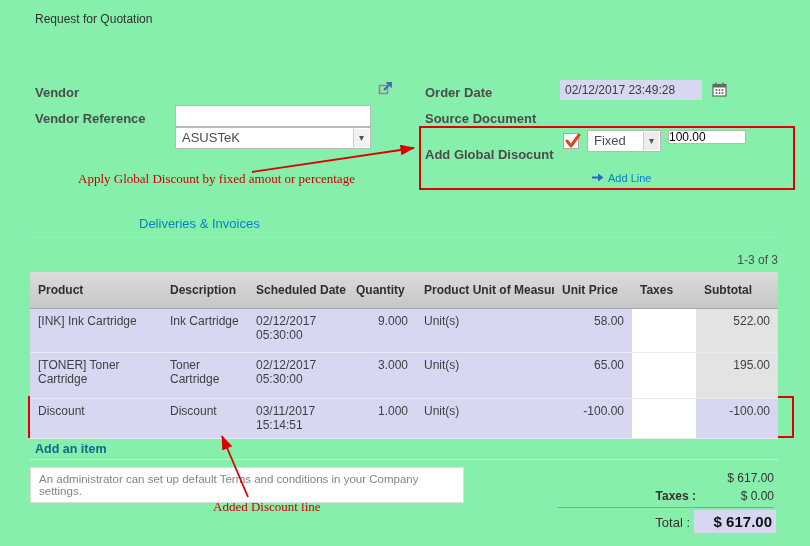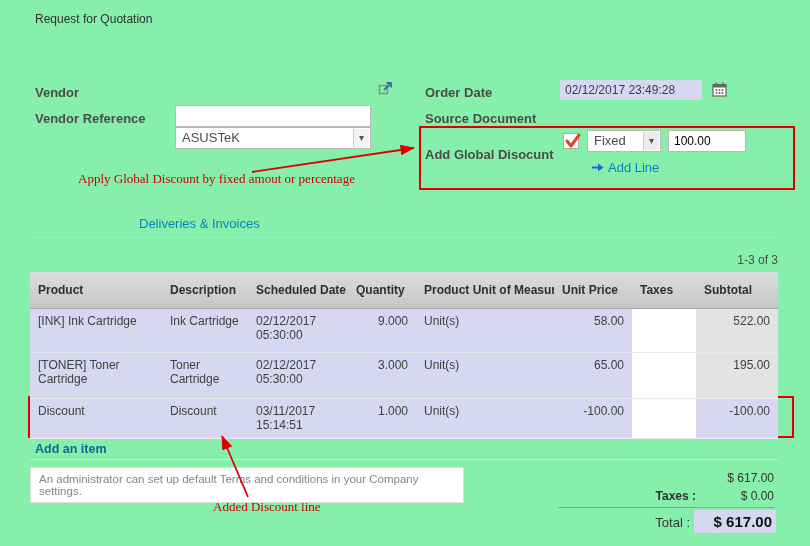--- a/index.html
+++ b/index.html
@@ -52,25 +52,25 @@
     border: 1px solid #aaa; background: #fff; cursor: pointer;
   }
   .checkbox svg { position: absolute; left: 0px; top: -2px; }
   .fixed-select { left: 587px; top: 130px; width: 74px; position: absolute; }
   .fixed-select .dd {
     position: absolute; right: 1px; top: 1px; width: 16px; height: 18px;
     text-align: center; font-size: 10px; line-height: 18px; color: #555;
     border-left: 1px solid #ccc; background: #ececec;
   }
   .amount-input {
-    left: 668px; top: 130px; width: 78px; height: 22px;
-    border: 1px solid #b9b9b9; font-size: 12px; padding-left: 5px;
-    font-family: "Liberation Sans", sans-serif;
-  }
-  .add-line { left: 592px; top: 160px; font-size: 13px; color: #0782c1; cursor: pointer; }
+    left: 668px; top: 130px; width: 78px; height: 14px;
+    border: 1px solid #b9b9b9; font-size: 12px; 
+    font-family: "Liberation Sans", sans-serif;
+  }
+  .add-line { left: 592px; top: 172px; font-size: 11px; color: #0782c1; cursor: pointer; }
   .add-line svg { vertical-align: -1px; margin-right: 3px; }
 
   
   .red-box { border: 2px solid #e00000; pointer-events: none; }
   .red-box-1 { left: 419px; top: 126px; width: 376px; height: 64px; }
   .red-box-2 { left: 28px; top: 396px; width: 766px; height: 42px; }
   .annotation { color: #cc0000; font-family: "Liberation Serif", serif; font-size: 13px; }
   .annotation-1 { left: 78px; top: 171px; }
   .annotation-2 { left: 213px; top: 499px; }
   #arrow-overlay { position: absolute; left: 0; top: 0; pointer-events: none; z-index: 30; }

